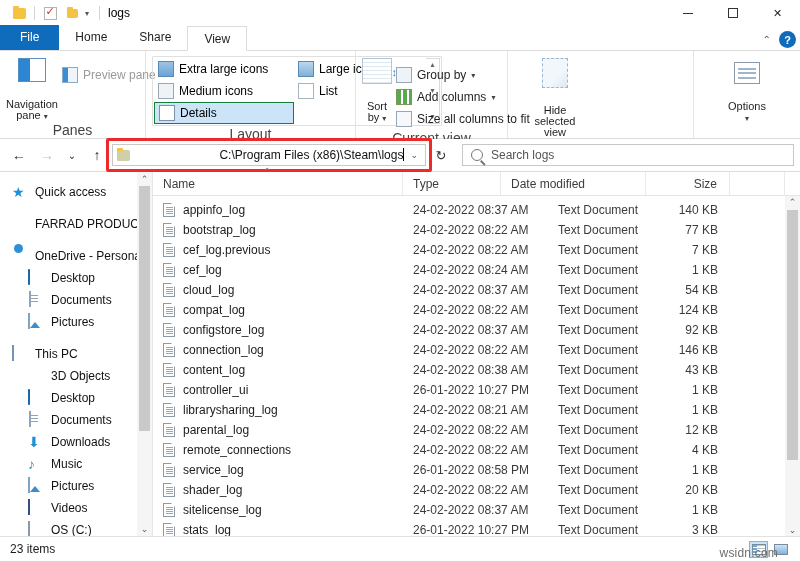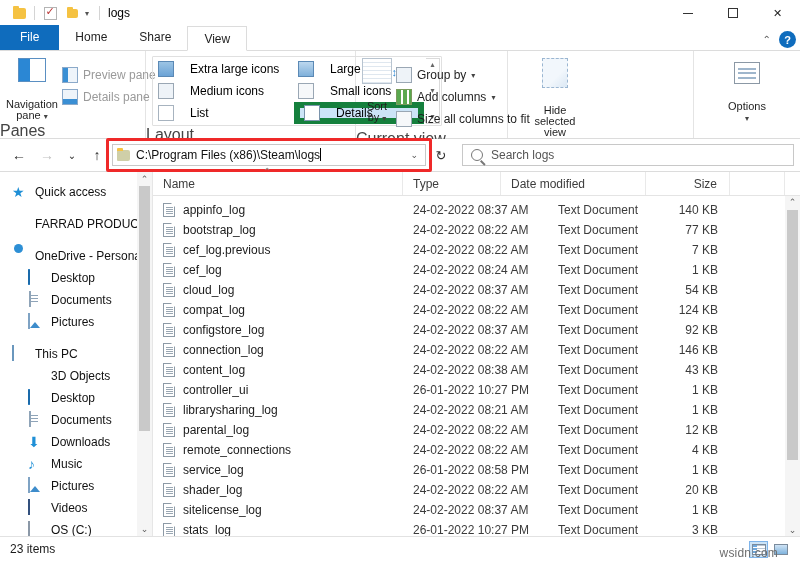--- a/index.html
+++ b/index.html
@@ -36,21 +36,21 @@
   .tab.file { background: #0f6cbd; color: #fff; padding: 0 20px; }
   .tab.active { background: #fff; border: 1px solid #dcdcdc; border-bottom: 1px solid #fff; position: relative; top: 1px; z-index: 2; }
   .tabrow-right { position: absolute; right: 4px; bottom: 2px; display: flex; align-items: center; gap: 8px; }
   .chev-up { font-size: 10px; color: #555; }
   .help-btn { width: 17px; height: 17px; border-radius: 50%; background: #0f6cbd; color: #fff; font-size: 11px; display: flex; align-items: center; justify-content: center; font-weight: bold; }
 
   
   .ribbon { height: 88px; background: #fff; border-bottom: 1px solid #dcdcdc; display: flex; flex: none; position: relative; }
   .rgroup { display: flex; flex-direction: column; justify-content: space-between; height: 100%; border-right: 1px solid #e4e4e4; padding: 3px 0 0 0; position: relative; }
   .rgroup-body { display: flex; align-items: flex-start; flex: 1; padding: 2px 6px 0 6px; }
-  .rgroup-label { text-align: left; font-size: 16px; color: #444; padding-bottom: 3px; }
+  .rgroup-label { text-align: center; font-size: 14px; color: #444; padding-bottom: 3px; }
 
   .bigbtn { display: flex; flex-direction: column; align-items: center; justify-content: flex-start; width: 62px; padding-top: 2px; }
   .bigbtn .lbl { font-size: 11px; text-align: center; line-height: 11px; color: #1f1f1f; margin-top: 17px; }
   .navpane-ico { width: 28px; height: 24px; border: 1px solid #5a8fc2; display: flex; }
   .navpane-ico i { display:block; width: 11px; background: #2b87d4; }
   .navpane-ico b { display:block; flex:1; background: #fff; }
   .caret-sm { font-size: 8px; color: #444; }
 
   .smallitem { display: flex; align-items: center; gap: 5px; height: 22px; font-size: 12px; color: #1f1f1f; padding: 0 4px; white-space: nowrap; }
   .smallitem.disabled { color: #9a9a9a; }
@@ -64,42 +64,42 @@
   .icn-pane.btm i { width: auto; height: 5px; }
 
   .icn-grid { border: 1px solid #9aa7b4; background: #f6f8fa; }
   .icn-xl { background: linear-gradient(#9cc4e4,#6ba3d6); border:1px solid #5b89b5; }
   .icn-lg { background: linear-gradient(#bcd7ee,#7fb0da); border:1px solid #5b89b5; }
   .icn-md { background: #eef3f8; border:1px solid #9aa7b4; }
   .icn-list { border:1px solid #a7b3bf; background:#fff; }
   .icn-details { border:1px solid #7a93ab; background:#fff; }
 
   .layout-grid { display: grid; grid-template-columns: 140px 130px; grid-auto-rows: 22px; }
-  .lay-item { display: flex; align-items: center; gap: 16px; font-size: 12px; padding: 0 4px; white-space: nowrap; }
-  .lay-item.selected { background: #cce4f7; border: 6px solid #15803d; }
+  .lay-item { display: flex; align-items: center; gap: 5px; font-size: 12px; padding: 0 4px; white-space: nowrap; }
+  .lay-item.selected { background: #cce4f7; border: 1px solid #15803d; }
   .lay-scroll { width: 14px; display: flex; flex-direction: column; align-items: center; justify-content: space-between; padding: 2px 0; border: 1px solid #dadada; border-left: none; margin-left: 2px; }
   .lay-scroll span { font-size: 8px; color: #666; line-height: 8px; }
   .layout-wrap { display: flex; border: 1px solid #e0e0e0; border-radius: 1px; padding: 1px; }
 
   .sortby-ico { width: 30px; height: 26px; border:1px solid #b8c4d0; background: repeating-linear-gradient(#fff,#fff 3px,#dfe7ef 3px,#dfe7ef 4px); position: relative; }
   .sortby-arrow { position:absolute; right:-6px; top:0; color:#2b87d4; font-size:11px; line-height:26px; }
 
   .cb { width: 12px; height: 12px; border: 1px solid #6a6a6a; background: #fff; flex: none; position: relative; }
   .cb.checked:after { content: "✔"; position: absolute; left: 0px; top: -3px; font-size: 11px; color: #1f1f1f; }
 
   .hide-sel-ico { width: 26px; height: 30px; border: 1px dashed #9bb6d1; background: linear-gradient(135deg,#f2f7fc 60%, #dbe8f4); }
   .options-ico { width: 26px; height: 22px; border: 1px solid #8b98a5; background: #fff; display:flex; flex-direction:column; justify-content:space-evenly; padding: 2px 3px; }
   .options-ico i { display:block; height: 2px; background: #9fb6cc; }
 
   
   .addressrow { height: 33px; display: flex; align-items: center; background: #fff; border-bottom: 1px solid #dcdcdc; flex: none; padding: 0 6px; gap: 2px; position: relative; }
   .navbtn { width: 26px; height: 26px; display: flex; align-items: center; justify-content: center; font-size: 14px; color: #2b2b2b; }
   .navbtn.dim { color: #c0c0c0; }
   .navbtn.small { width: 20px; font-size: 10px; }
-  .addrwrap { position: relative; flex: 1; max-width: 336px; }
+  .addrwrap { position: relative; flex: 1; max-width: 336px; text-align: right; }
   .addr-highlight { position: absolute; left: -6px; top: -6px; right: -6px; bottom: -6px; border: 3px solid #ef2929; border-radius: 2px; pointer-events: none; }
   .addrbox { height: 22px; border: 1px solid #c8c8c8; background: #fff; display: flex; align-items: center; padding: 0 4px; gap: 6px; }
   .addr-text { flex: 1; font-size: 12px; color: #111; white-space: nowrap; overflow: hidden; position: relative; }
   .caretbar { display:inline-block; width:1px; height:13px; background:#000; vertical-align:-2px; }
   .addr-chev { font-size: 9px; color: #555; padding-right: 3px; }
   .refresh { width: 26px; height: 26px; display:flex; align-items:center; justify-content:center; font-size:13px; color:#333; }
   .searchbox { flex: 1; height: 22px; border: 1px solid #c8c8c8; background: #fff; display: flex; align-items: center; gap: 8px; padding: 0 8px; margin-left: 6px; }
   .search-ico { width: 12px; height: 12px; border: 1.5px solid #777; border-radius: 50%; position: relative; flex: none; }
   .search-ico:after { content:""; position: absolute; right: -4px; bottom: -3px; width: 6px; height: 1.5px; background: #777; transform: rotate(45deg); }
   .search-ph { font-size: 12px; color: #555; }
@@ -229,27 +229,20 @@
           </span>
         </div>
         <div class="stack" style="margin-top:8px">
           <div class="smallitem disabled">
             <span class="icn icn-pane">
                 <i></i>
                 <b></b>
               </span>
             <span>Preview pane</span>
           </div>
-          <div class="smallitem disabled">
-            <span class="icn icn-pane btm">
-                <b></b>
-                <i></i>
-              </span>
-            <span>Details pane</span>
-          </div>
         </div>
       </div>
       <div class="rgroup-label">Panes</div>
     </div>
 
     <div class="rgroup" style="width:210px">
       <div class="rgroup-body">
         <div class="layout-wrap">
           <div class="layout-grid">
             <div class="lay-item">
@@ -258,24 +251,20 @@
             </div>
             <div class="lay-item">
               <span class="icn icn-lg"></span>
               <span>Large icons</span>
             </div>
             <div class="lay-item">
               <span class="icn icn-md"></span>
               <span>Medium icons</span>
             </div>
             <div class="lay-item">
-              <span class="icn icn-grid"></span>
-              <span>Small icons</span>
-            </div>
-            <div class="lay-item">
               <span class="icn icn-list"></span>
               <span>List</span>
             </div>
             <div class="lay-item selected">
               <span class="icn icn-details"></span>
               <span>Details</span>
             </div>
           </div>
           <div class="lay-scroll">
             <span>▴</span>

